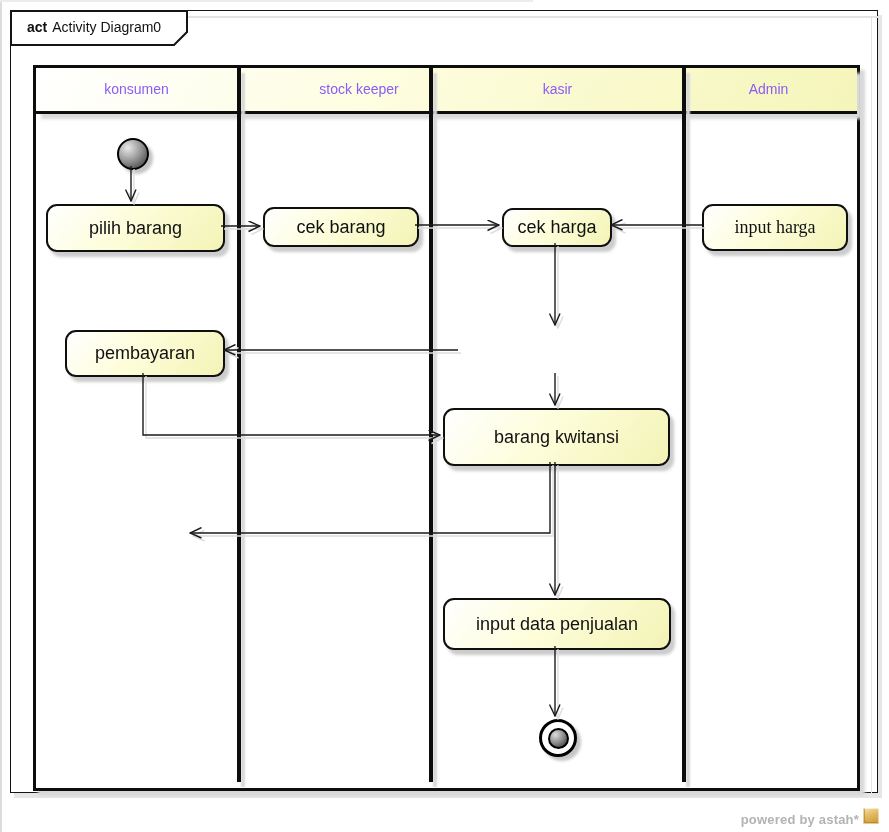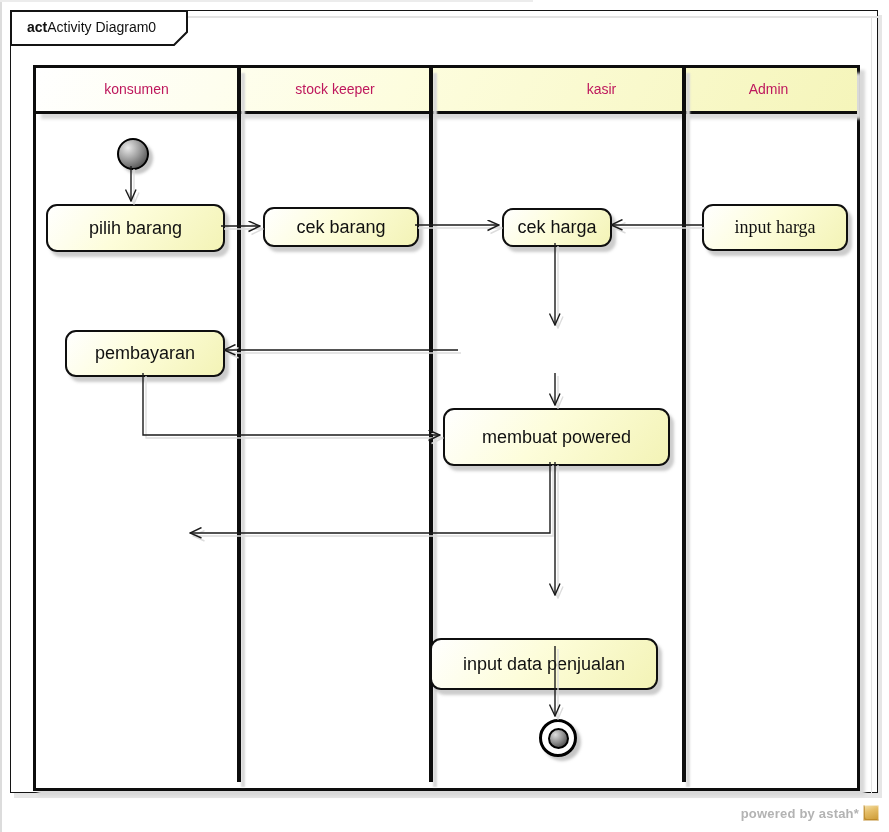--- a/index.html
+++ b/index.html
@@ -9,72 +9,72 @@
   .edge-artifact-top{position:absolute;left:0;top:0;width:60%;height:1.5px;background:#ececec;}
 
   
   .frame{position:absolute;left:10px;top:10px;width:866px;height:781px;
          border:1.5px solid #141414;background:#fff;z-index:1;
          box-shadow:4px 5px 0 #e6e6e6;}
   .frame::before{content:"";position:absolute;top:5px;left:172px;right:-1px;height:1.5px;background:#e3e3e3;}
   .frame::after{content:"";position:absolute;top:5px;right:5px;bottom:-1px;width:1.5px;background:#e3e3e3;}
   .tab-svg{position:absolute;left:10px;top:10px;z-index:3;}
   .tab-label{position:absolute;left:10px;top:10px;width:166px;height:34px;z-index:4;
-             display:flex;align-items:center;padding-left:17px;font-size:14px;white-space:nowrap;}
+             display:flex;align-items:center;padding-left:17px;font-size:14px;gap:5px;white-space:nowrap;}
   .tab-label b{font-weight:bold;}
 
   
   .table{position:absolute;left:33px;top:65px;width:821px;height:720px;z-index:2;
          border:3px solid #0d0d0d;background:#fff;box-shadow:5px 5px 3px #d9d9d9;}
   .header-strip{position:absolute;left:0;top:0;width:100%;height:43px;
                 border-bottom:3px solid #0d0d0d;
                 background:linear-gradient(120deg,#ffffff 0%,#fdfdde 45%,#f5f5ba 100%);
                 box-shadow:5px 5px 3px #d9d9d9;}
   .lane-header{position:absolute;top:0;height:50px;line-height:43px;text-align:center;
-               font-size:14px;color:#be185d;border-radius:11px;}
+               font-size:14px;color:#8b5cf6;border-radius:11px;}
   #h0{left:0;width:201px;}
-  #h1{left:205px;width:188px;}
-  #h2{left:397px;width:249px;padding-left:44px;}
+  #h1{left:205px;width:188px;padding-left:24px;}
+  #h2{left:397px;width:249px;}
   #h3{left:650px;width:165px;}
   .divider{position:absolute;top:0;height:714px;width:4px;background:#0d0d0d;
            box-shadow:4px 5px 2px #d9d9d9;}
   #d1{left:201px;} #d2{left:393px;} #d3{left:646px;}
 
   
   .node{position:absolute;display:flex;align-items:center;justify-content:center;z-index:5;
         background:linear-gradient(130deg,#ffffff 0%,#fdfdda 45%,#f3f3b6 100%);
         border:2.5px solid #0f0f0f;border-radius:11px;
         box-shadow:4px 5px 3px rgba(110,110,110,.35);
         font-size:18px;color:#111;white-space:nowrap;}
   #n-pilih-barang{left:46px;top:204px;width:175px;height:44px;}
   #n-cek-barang{left:263px;top:207px;width:152px;height:36px;}
   #n-cek-harga{left:502px;top:208px;width:106px;height:35px;}
   #n-input-harga{left:702px;top:204px;width:142px;height:43px;font-family:Liberation Serif, serif;}
   #n-konfirmasi-harga{left:458px;top:328px;width:194px;height:45px;}
   #n-pembayaran{left:65px;top:330px;width:156px;height:43px;}
   #n-membuat-kwitansi{left:443px;top:408px;width:223px;height:54px;}
   #n-ttd{left:78px;top:515px;width:109px;height:36px;}
-  #n-input-data-penjualan{left:430px;top:598px;width:224px;height:48px;margin-top:40px;}
+  #n-input-data-penjualan{left:443px;top:598px;width:224px;height:48px;}
 
   .initial-node{position:absolute;left:117px;top:138px;width:28px;height:28px;z-index:5;
         border:2.5px solid #000;border-radius:50%;
         background:radial-gradient(circle at 32% 28%,#e9e9e9,#9a9a9a 45%,#3a3a3a 95%);
         box-shadow:4px 4px 3px rgba(110,110,110,.4);}
   .final-node{position:absolute;left:539px;top:719px;width:32px;height:32px;z-index:5;
         border:3px solid #000;border-radius:50%;background:#fff;
         display:flex;align-items:center;justify-content:center;
         box-shadow:4px 4px 3px rgba(110,110,110,.4);}
   .final-dot{width:17px;height:17px;border-radius:50%;border:2px solid #000;
         background:radial-gradient(circle at 32% 28%,#dddddd,#8a8a8a 50%,#333333 95%);}
 
   .edge-layer{position:absolute;left:0;top:0;z-index:8;pointer-events:none;}
 
   
   .watermark{position:absolute;top:805px;right:10px;z-index:9;display:flex;align-items:center;gap:4px;}
-  .watermark-text{font-size:13px;font-weight:bold;color:#b3b3b3;letter-spacing:.2px;}
+  .watermark-text{font-size:13px;font-weight:bold;color:#b3b3b3;letter-spacing:.2px;margin-top:7px;}
   .astah-icon{width:16px;height:16px;border-radius:2px;display:inline-block;
         background:linear-gradient(160deg,#f4e4b4 0%,#e5bd66 40%,#c9962e 100%);
         box-shadow:inset 0 0 0 1px rgba(255,255,255,.55), inset 2px -2px 0 rgba(176,122,26,.6);}
 </style>
 </head>
 <body>
 
 <div class="page">
 
   <div class="edge-artifact-left"></div>
@@ -99,21 +99,21 @@
     <div class="divider" id="d2"></div>
     <div class="divider" id="d3"></div>
   </div>
 
   <div class="initial-node"></div>
   <div class="node" id="n-pilih-barang">pilih barang</div>
   <div class="node" id="n-cek-barang">cek barang</div>
   <div class="node" id="n-cek-harga">cek harga</div>
   <div class="node" id="n-input-harga">input harga</div>
   <div class="node" id="n-pembayaran">pembayaran</div>
-  <div class="node" id="n-membuat-kwitansi">membuat powered</div>
+  <div class="node" id="n-membuat-kwitansi">barang kwitansi</div>
   <div class="node" id="n-input-data-penjualan">input data penjualan</div>
   <div class="final-node">
     <div class="final-dot"></div>
   </div>
 
   <svg class="edge-layer" width="889" height="832">
     <defs>
       <marker id="arrow" viewBox="0 0 13 12" refX="12" refY="5.5" markerWidth="13" markerHeight="12" orient="auto" markerUnits="userSpaceOnUse">
         <path d="M0.5,0.5 L12,5.5 L0.5,11" fill="none" stroke="#1a1a1a" stroke-width="1.4"></path>
       </marker>

